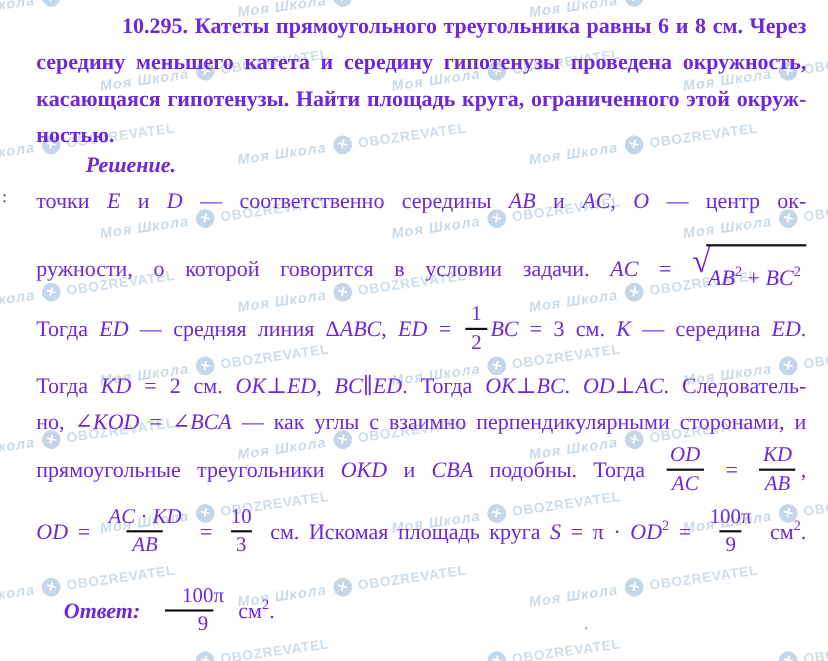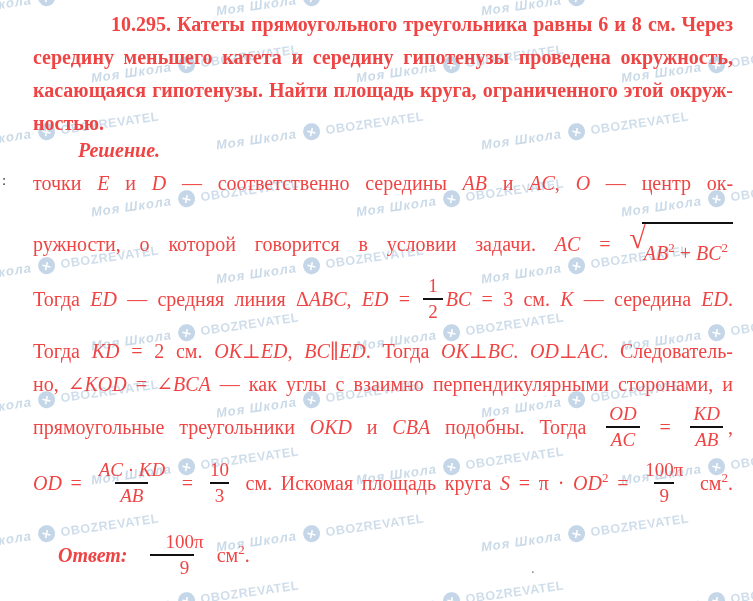--- a/index.html
+++ b/index.html
@@ -24,21 +24,21 @@
     font:bold 13px/17px "DejaVu Sans",sans-serif;transform:rotate(20deg);
   }
   .wm-caps{
     font-family:"Liberation Sans","DejaVu Sans",sans-serif;
     font-weight:bold;font-size:12.5px;letter-spacing:.6px;color:#ccdbe9;
   }
   
   .doc{position:absolute;left:33px;top:6px;width:700px;z-index:2;}
   .line{
     font-family:"Liberation Serif","DejaVu Serif",serif;
-    font-size:20px;line-height:33px;color:#ef4444;
+    font-size:20px;line-height:33px;color:#6d28d9;
     text-align:justify;text-align-last:justify;
   }
   .left{text-align-last:left;}
   .ind78{text-indent:78px;}
   .ind45{text-indent:45px;}
   .ind25{text-indent:25px;}
   .tight{margin-top:-6px;}
   .mt4{margin-top:4px;}
   .mt6{margin-top:24px;}
   .mt8{margin-top:8px;}

